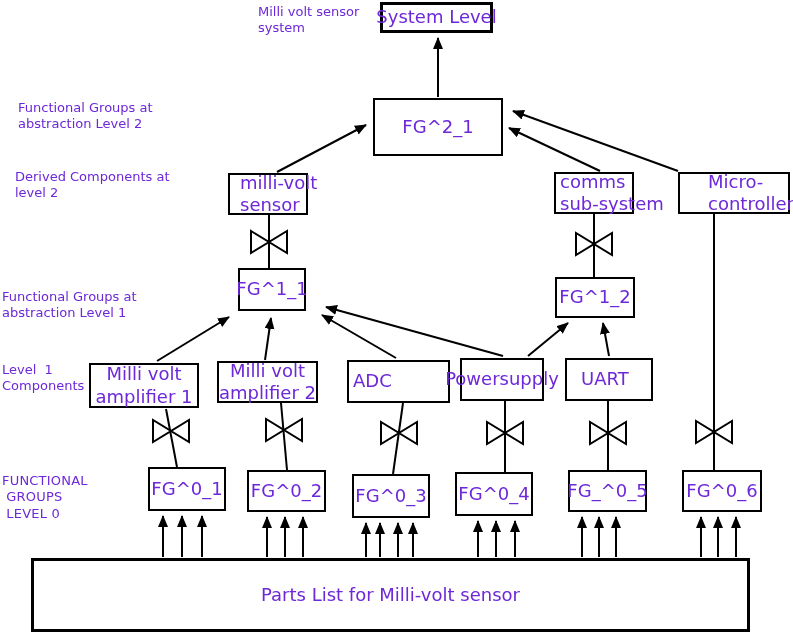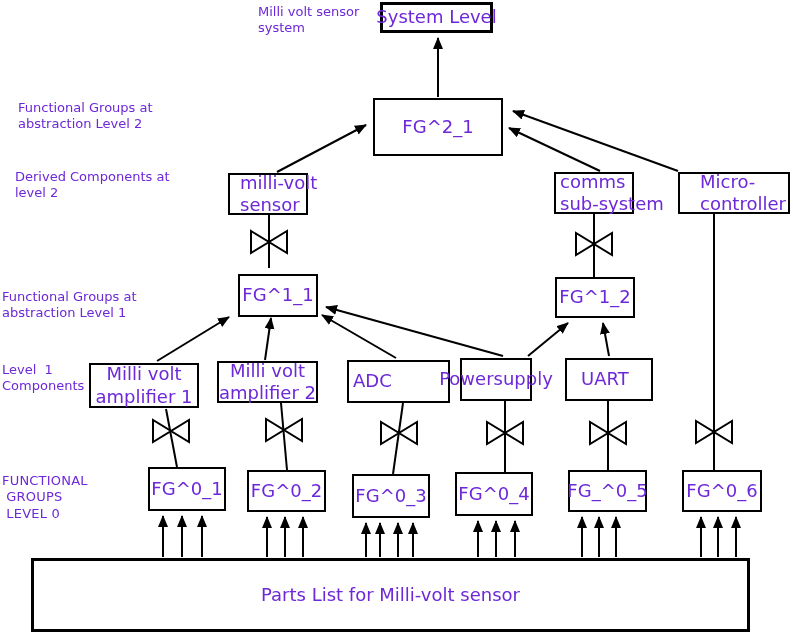--- a/index.html
+++ b/index.html
@@ -116,26 +116,26 @@
   <div class="box left" style="left:228px;top:173px;width:80px;height:42px;padding-left:10px;">
       <span>milli-volt
 sensor</span>
     </div>
 
   <div class="box left" style="left:554px;top:172px;width:80px;height:42px;padding-left:4px;">
       <span>comms
 sub-system</span>
     </div>
 
-  <div class="box left" style="left:678px;top:172px;width:112px;height:42px;padding-left:20px;">
+  <div class="box left" style="left:678px;top:172px;width:112px;height:42px;padding-left:28px;">
       <span>Micro-
 controller</span>
     </div>
 
-  <div class="box center" style="left:238px;top:274px;width:80px;height:43px;">
+  <div class="box center" style="left:238px;top:268px;width:68px;height:43px;">
       <span>FG^1_1</span>
     </div>
 
   <div class="box center" style="left:555px;top:277px;width:80px;height:41px;">
       <span>FG^1_2</span>
     </div>
 
   <div class="box center" style="left:89px;top:363px;width:110px;height:45px;">
       <span>Milli volt
 amplifier 1</span>
@@ -143,21 +143,21 @@
 
   <div class="box center" style="left:217px;top:361px;width:101px;height:42px;">
       <span>Milli volt
 amplifier 2</span>
     </div>
 
   <div class="box left" style="left:347px;top:360px;width:103px;height:43px;padding-left:4px;">
       <span>ADC</span>
     </div>
 
-  <div class="box center" style="left:460px;top:358px;width:72px;height:43px;">
+  <div class="box center" style="left:460px;top:358px;width:84px;height:43px;">
       <span>Powersupply</span>
     </div>
 
   <div class="box left" style="left:565px;top:358px;width:88px;height:43px;padding-left:14px;">
       <span>UART</span>
     </div>
 
   <div class="box center" style="left:140px;top:467px;width:78px;height:44px;margin-left:8px;">
       <span>FG^0_1</span>
     </div>

